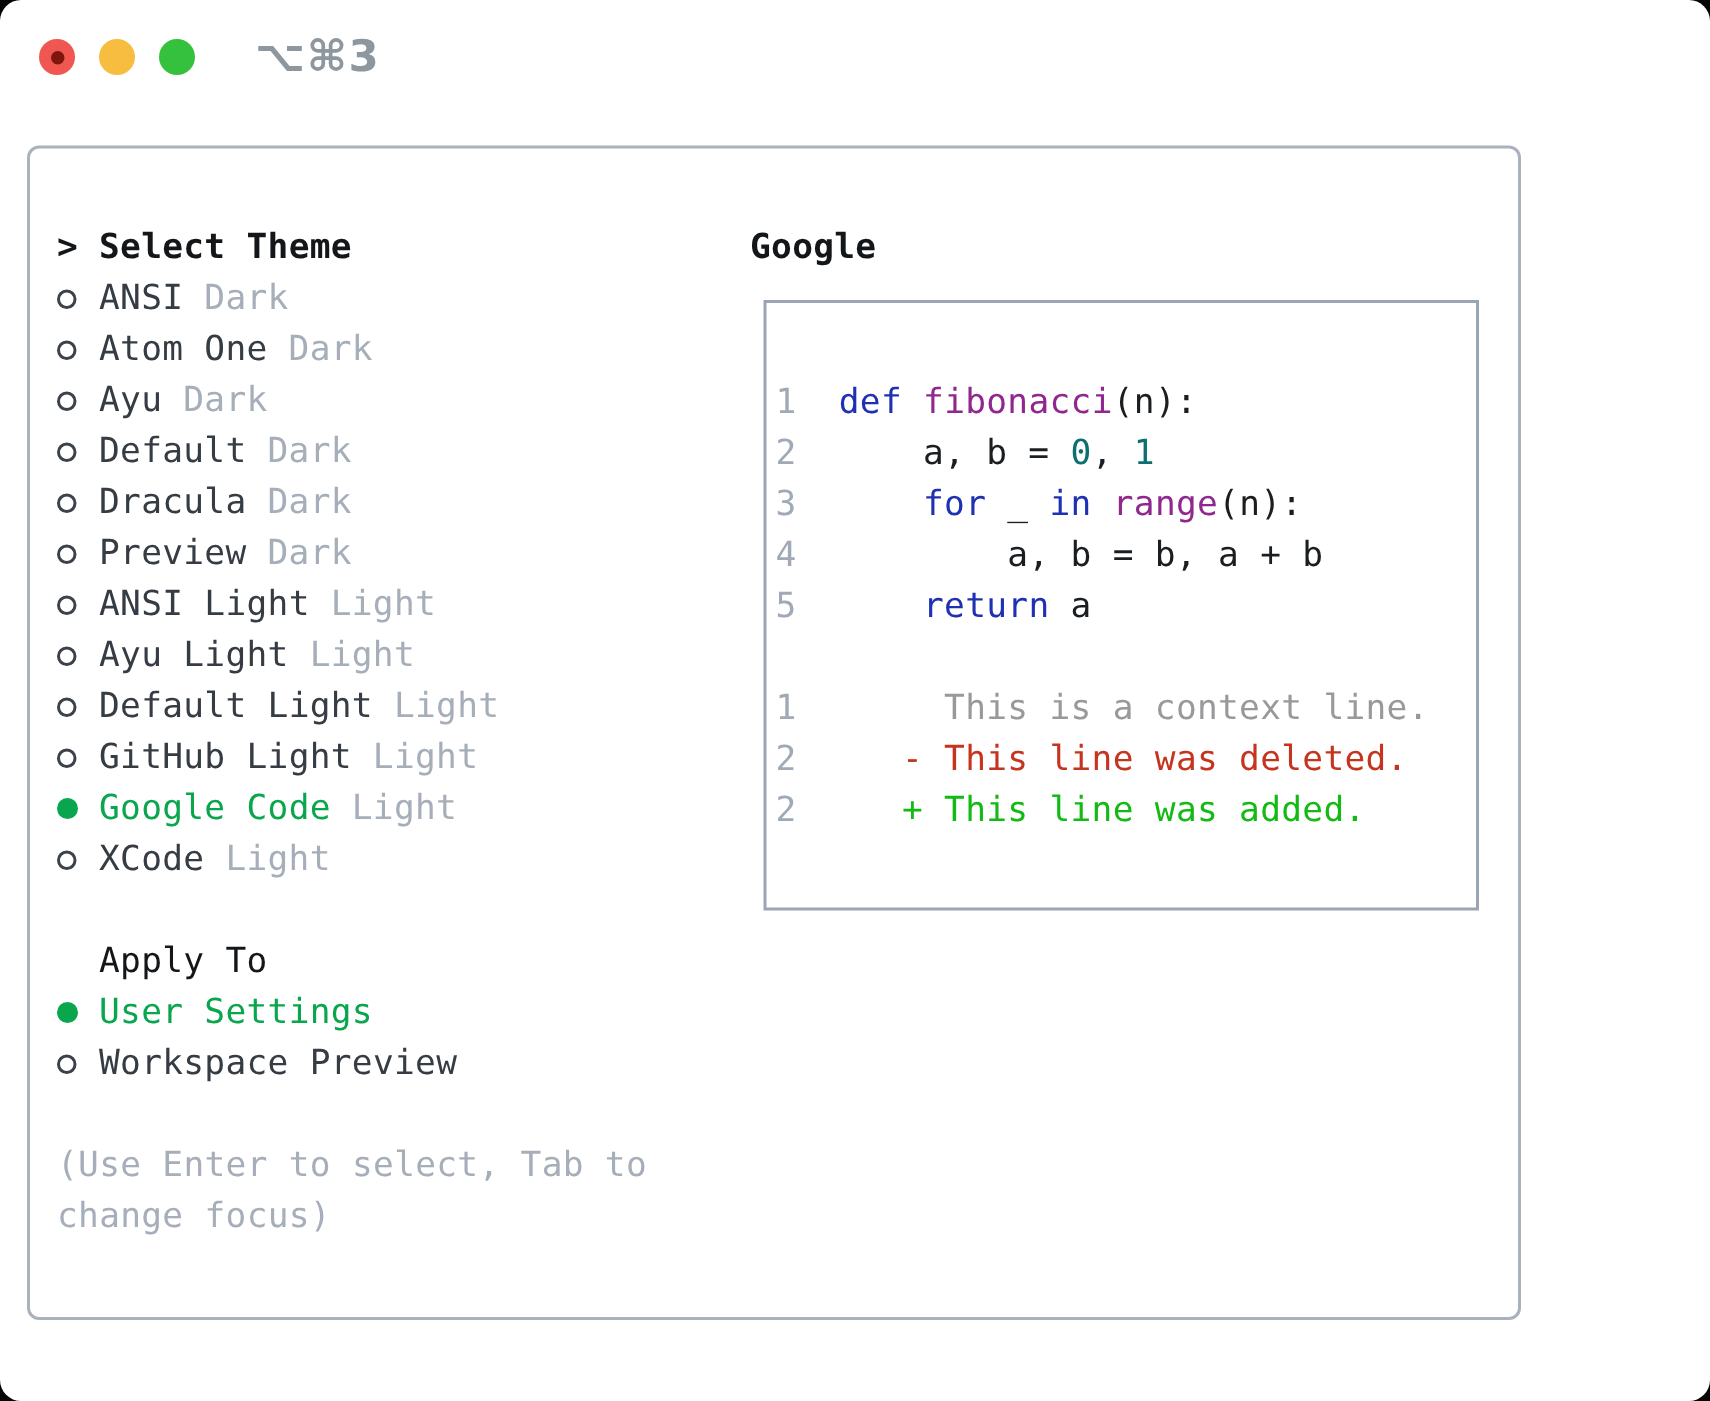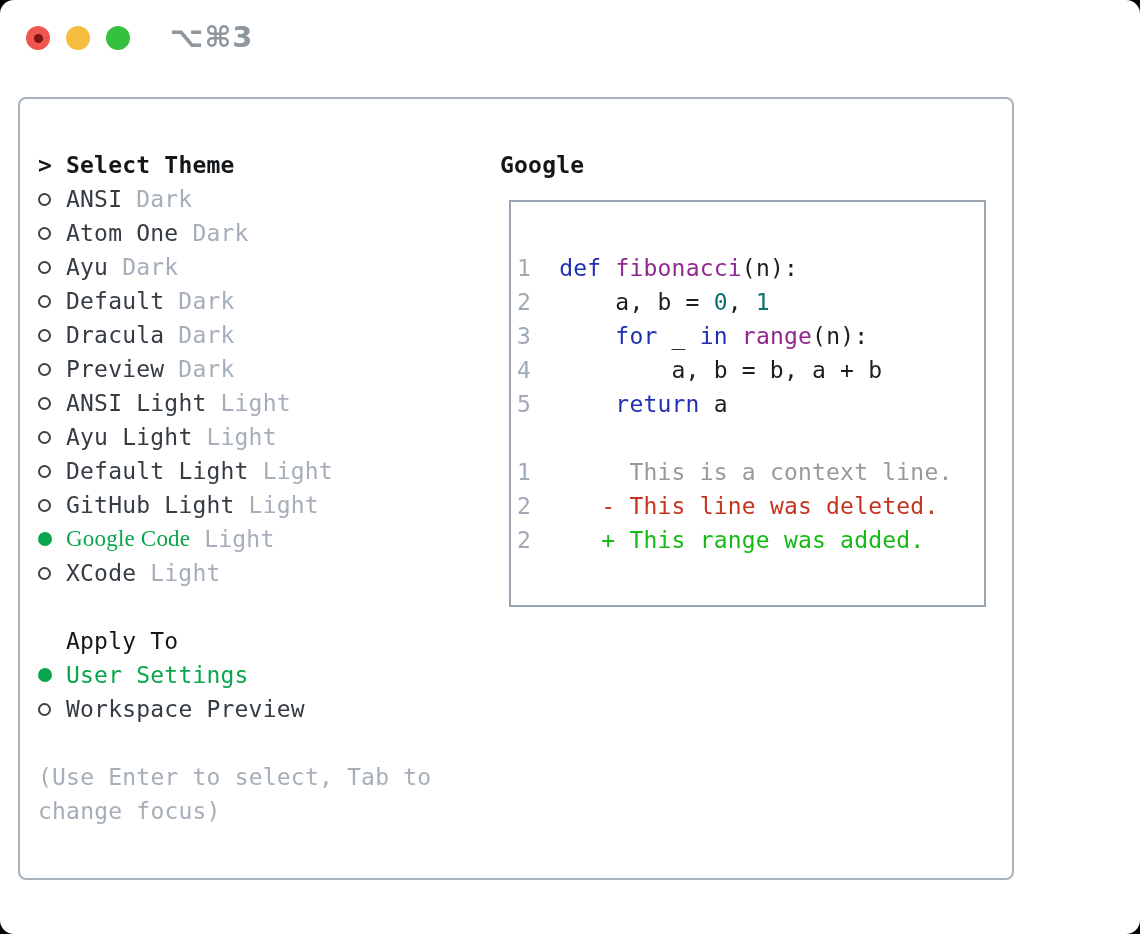--- a/index.html
+++ b/index.html
@@ -48,21 +48,21 @@
   .row .prefix{display:inline-flex;align-items:center;width:28px;flex:0 0 28px;}
   .caret{font-weight:bold;color:var(--text-black);}
   .header-text{font-weight:bold;color:var(--text-black);}
   .radio{
     width:13px;height:13px;border-radius:50%;
     border:2px solid var(--radio-ring);box-sizing:border-box;display:inline-block;
   }
   .radio.filled{border:none;background:var(--accent-green);width:14px;height:14px;}
   .theme-row{cursor:pointer;}
   .theme-row .name{color:var(--text-dark);}
-  .theme-row.selected .name{color:var(--accent-green);font-family:Liberation Serif, serif;}
+  .theme-row.selected .name{color:var(--accent-green);}
   .suffix{color:var(--muted-gray);margin-left:14px;}
   .apply-header span.title{color:var(--text-black);}
   .apply-row{cursor:pointer;}
   .apply-row .name{color:var(--text-dark);}
   .apply-row.selected .name{color:var(--accent-green);}
   .blank{height:34px;}
   .hint-line{height:34px;line-height:34px;color:var(--muted-gray);white-space:pre;}
   
   .preview-label{
     position:absolute;left:480px;top:49px;height:34px;line-height:34px;
@@ -148,18 +148,18 @@
     <div class="preview-box">
       <div class="code" id="code">
           <div class="code-line"><span class="tok-num">1</span><span class="tok-pln">  </span><span class="tok-kw">def</span><span class="tok-pln"> </span><span class="tok-fn">fibonacci</span><span class="tok-pln">(n):</span></div>
           <div class="code-line"><span class="tok-num">2</span><span class="tok-pln">      a, b = </span><span class="tok-lit">0</span><span class="tok-pln">, </span><span class="tok-lit">1</span></div>
           <div class="code-line"><span class="tok-num">3</span><span class="tok-pln">      </span><span class="tok-kw">for</span><span class="tok-pln"> _ </span><span class="tok-kw">in</span><span class="tok-pln"> </span><span class="tok-fn">range</span><span class="tok-pln">(n):</span></div>
           <div class="code-line"><span class="tok-num">4</span><span class="tok-pln">          a, b = b, a + b</span></div>
           <div class="code-line"><span class="tok-num">5</span><span class="tok-pln">      </span><span class="tok-kw">return</span><span class="tok-pln"> a</span></div>
           <div class="code-line"></div>
           <div class="code-line"><span class="tok-num">1</span><span class="tok-pln">       </span><span class="tok-ctx">This is a context line.</span></div>
           <div class="code-line"><span class="tok-num">2</span><span class="tok-pln">     </span><span class="tok-del">- This line was deleted.</span></div>
-          <div class="code-line"><span class="tok-num">2</span><span class="tok-pln">     </span><span class="tok-add">+ This range was added.</span></div>
+          <div class="code-line"><span class="tok-num">2</span><span class="tok-pln">     </span><span class="tok-add">+ This line was added.</span></div>
         </div>
     </div>
 
   </div>
 </div>
 
 </body></html>

